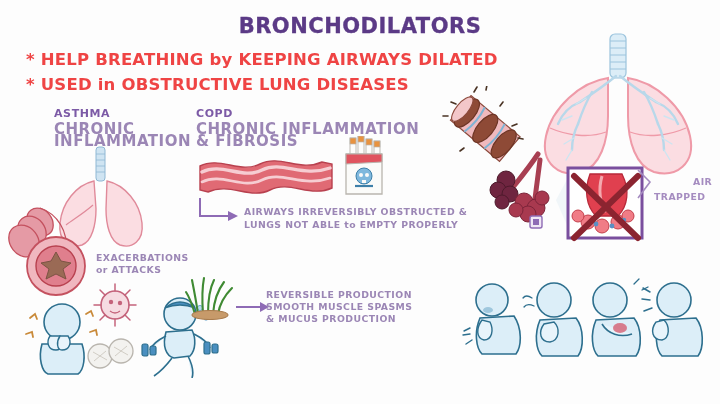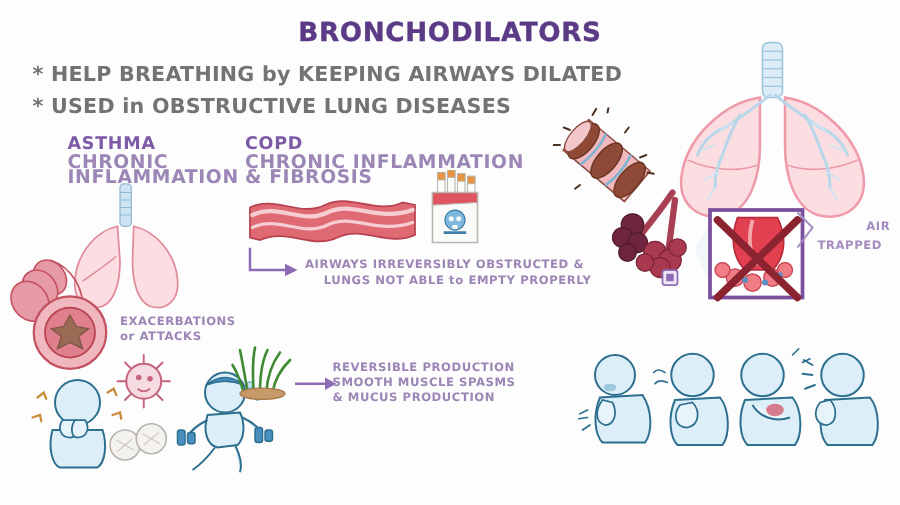--- a/index.html
+++ b/index.html
@@ -24,26 +24,26 @@
     font-family: "DejaVu Sans", sans-serif;
     font-weight: bold;
     font-size: 21px;
     letter-spacing: 0.5px;
     color: #5b3a86;
     -webkit-text-stroke: 0.3px #5b3a86;
   }
   .bullet-line {
     font-size: 16.5px;
     font-weight: bold;
-    color: #737373;
+    color: #ef4444;
     letter-spacing: 0.2px;
     white-space: nowrap;
   }
   .sec-head {
-    font-size: 14px;
+    font-size: 11px;
     font-weight: bold;
     color: #7c5aa6;
     letter-spacing: 0.6px;
   }
   .sec-sub {
     font-size: 15px;
     font-weight: bold;
     color: #9b86b5;
     letter-spacing: 0.5px;
     line-height: 12px;
@@ -228,21 +228,21 @@
       <line x1="17" y1="50" x2="35" y2="50" stroke="#3d7fa8" stroke-width="2.2"></line>
     </g>
   </svg>
 
   <svg class="abs" style="left:196px; top:198px;" width="44" height="28" viewBox="0 0 44 28">
     <path d="M4 0 L4 18 L34 18" stroke="#8e6bb5" stroke-width="2" fill="none"></path>
     <path d="M32 13 L42 18 L32 23 Z" fill="#8e6bb5"></path>
   </svg>
 
   <div class="abs note" style="left:244px; top:206px;">AIRWAYS IRREVERSIBLY OBSTRUCTED &amp;</div>
-  <div class="abs note" style="left:244px; top:219px;margin-left:15px;">LUNGS NOT ABLE  to EMPTY PROPERLY</div>
+  <div class="abs note" style="left:244px; top:219px;">LUNGS NOT ABLE  to EMPTY PROPERLY</div>
 
   <svg class="abs" style="left:434px; top:86px;" width="100" height="88" viewBox="0 0 100 88">
     <g transform="rotate(40 50 44)">
 
       <path d="M18 26 L82 26 L82 58 L18 58 Z" fill="#f0b9bd" stroke="#8c4a3c" stroke-width="1.2"></path>
 
       <g fill="#8e4a36" stroke="#6d3525" stroke-width="1.2">
         <ellipse cx="26" cy="42" rx="8" ry="17"></ellipse>
         <ellipse cx="50" cy="42" rx="8" ry="17"></ellipse>
         <ellipse cx="74" cy="42" rx="8" ry="17"></ellipse>

